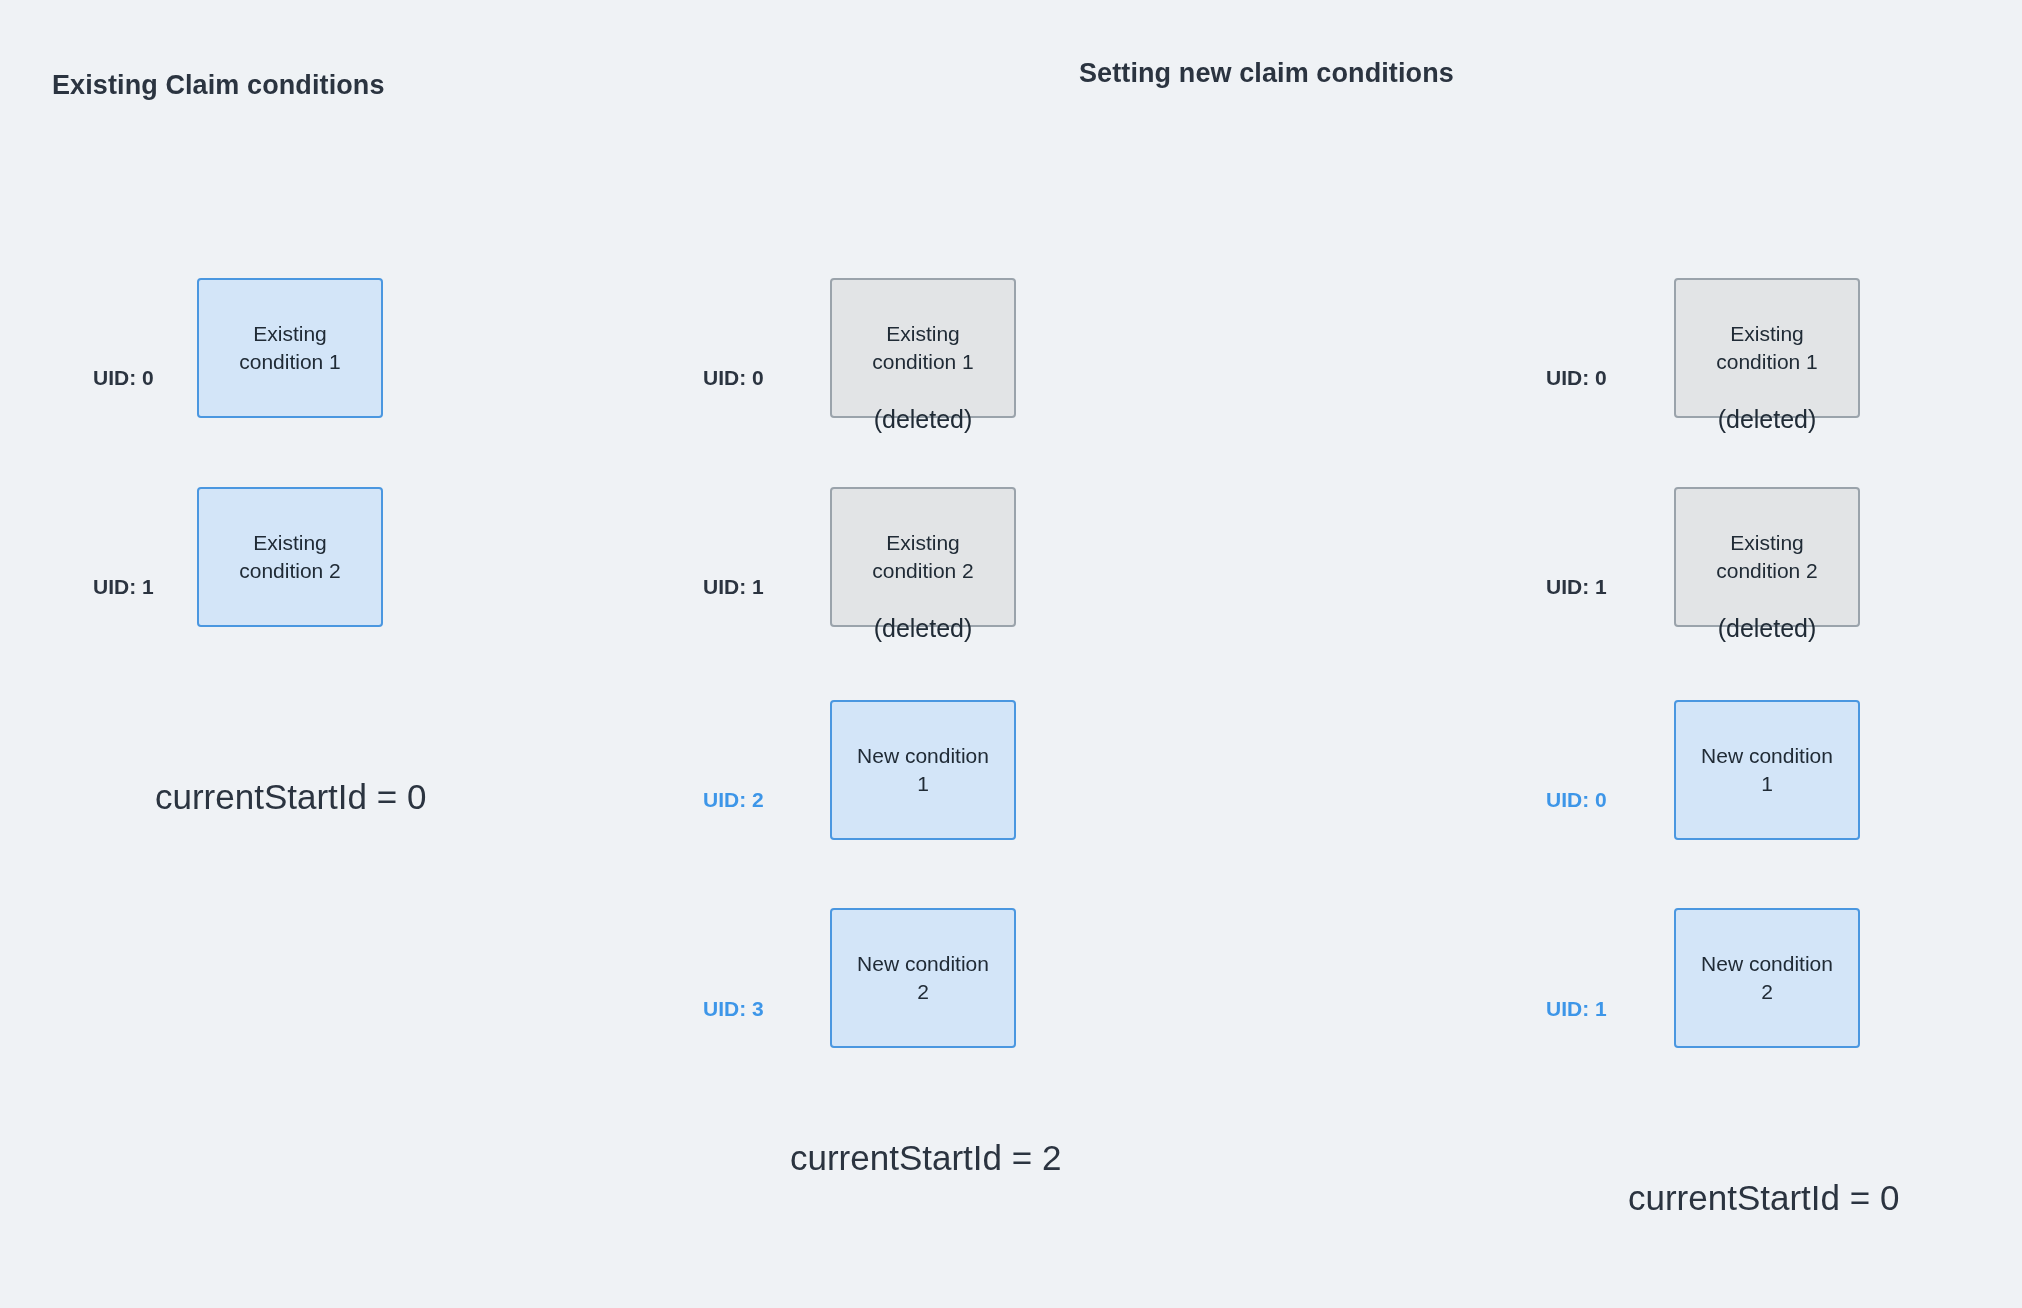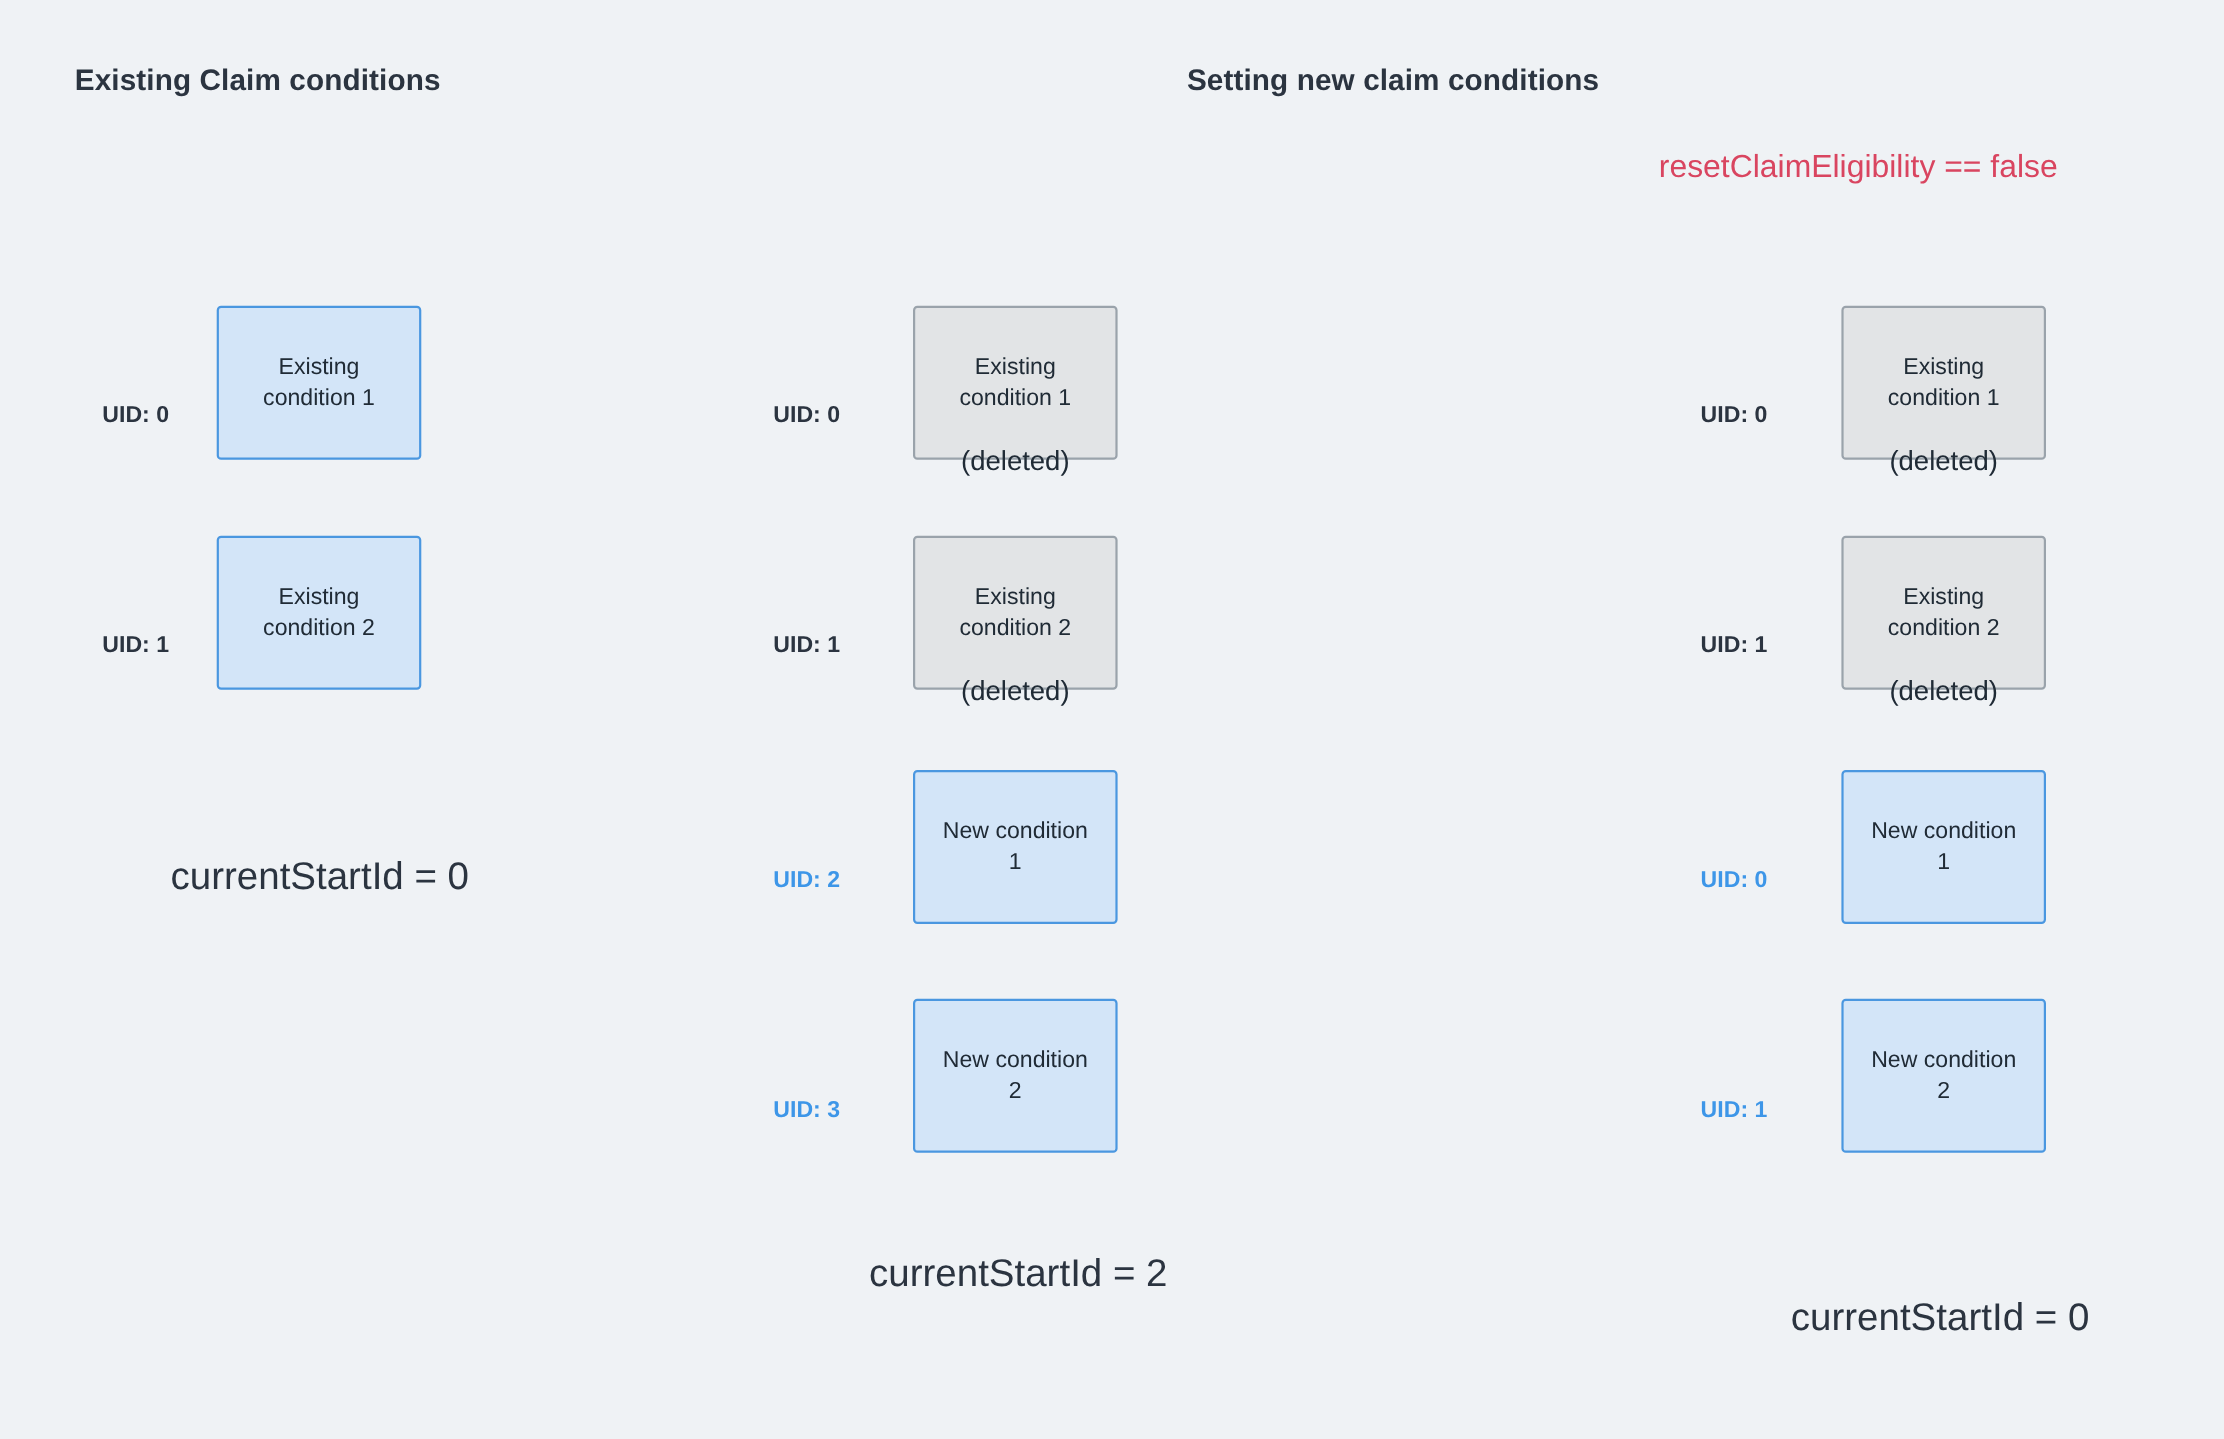--- a/index.html
+++ b/index.html
@@ -22,21 +22,21 @@
 
   
   .section-title {
     position: absolute;
     font-size: 27px;
     font-weight: bold;
     color: #2b3440;
     letter-spacing: 0.1px;
     white-space: nowrap;
   }
-  #title-left  { left: 52px;  top: 58px; margin-left: 16px; }
+  #title-left  { left: 52px;  top: 70px; }
   #title-right { left: 1066px; top: 58px; margin-left: 13px; }
 
   .cond-expr {
     position: absolute;
     font-size: 29px;
     font-weight: 400;
     white-space: nowrap;
   }
   #expr-true  { left: 723px;  top: 136px; color: #2c8070; }
   #expr-false { left: 1508px; top: 136px; color: #d94560; }
@@ -102,21 +102,20 @@
 </head>
 <body>
 
 <div id="canvas">
 
   <div class="section-title" id="title-left">Existing Claim conditions</div>
 
   <div class="section-title" id="title-right">Setting new claim conditions</div>
 
 
-  <div class="cond-expr" id="expr-false">resetClaimEligibility == false</div>
 
   <div class="uid-label" style="left:93px; top:366px;">UID: 0</div>
   <div class="cond-box blue" style="left:197px; top:278px;">
     <span class="box-label">Existing
 condition 1</span>
   </div>
 
   <div class="uid-label" style="left:93px; top:575px;">UID: 1</div>
   <div class="cond-box blue" style="left:197px; top:487px;">
     <span class="box-label">Existing

